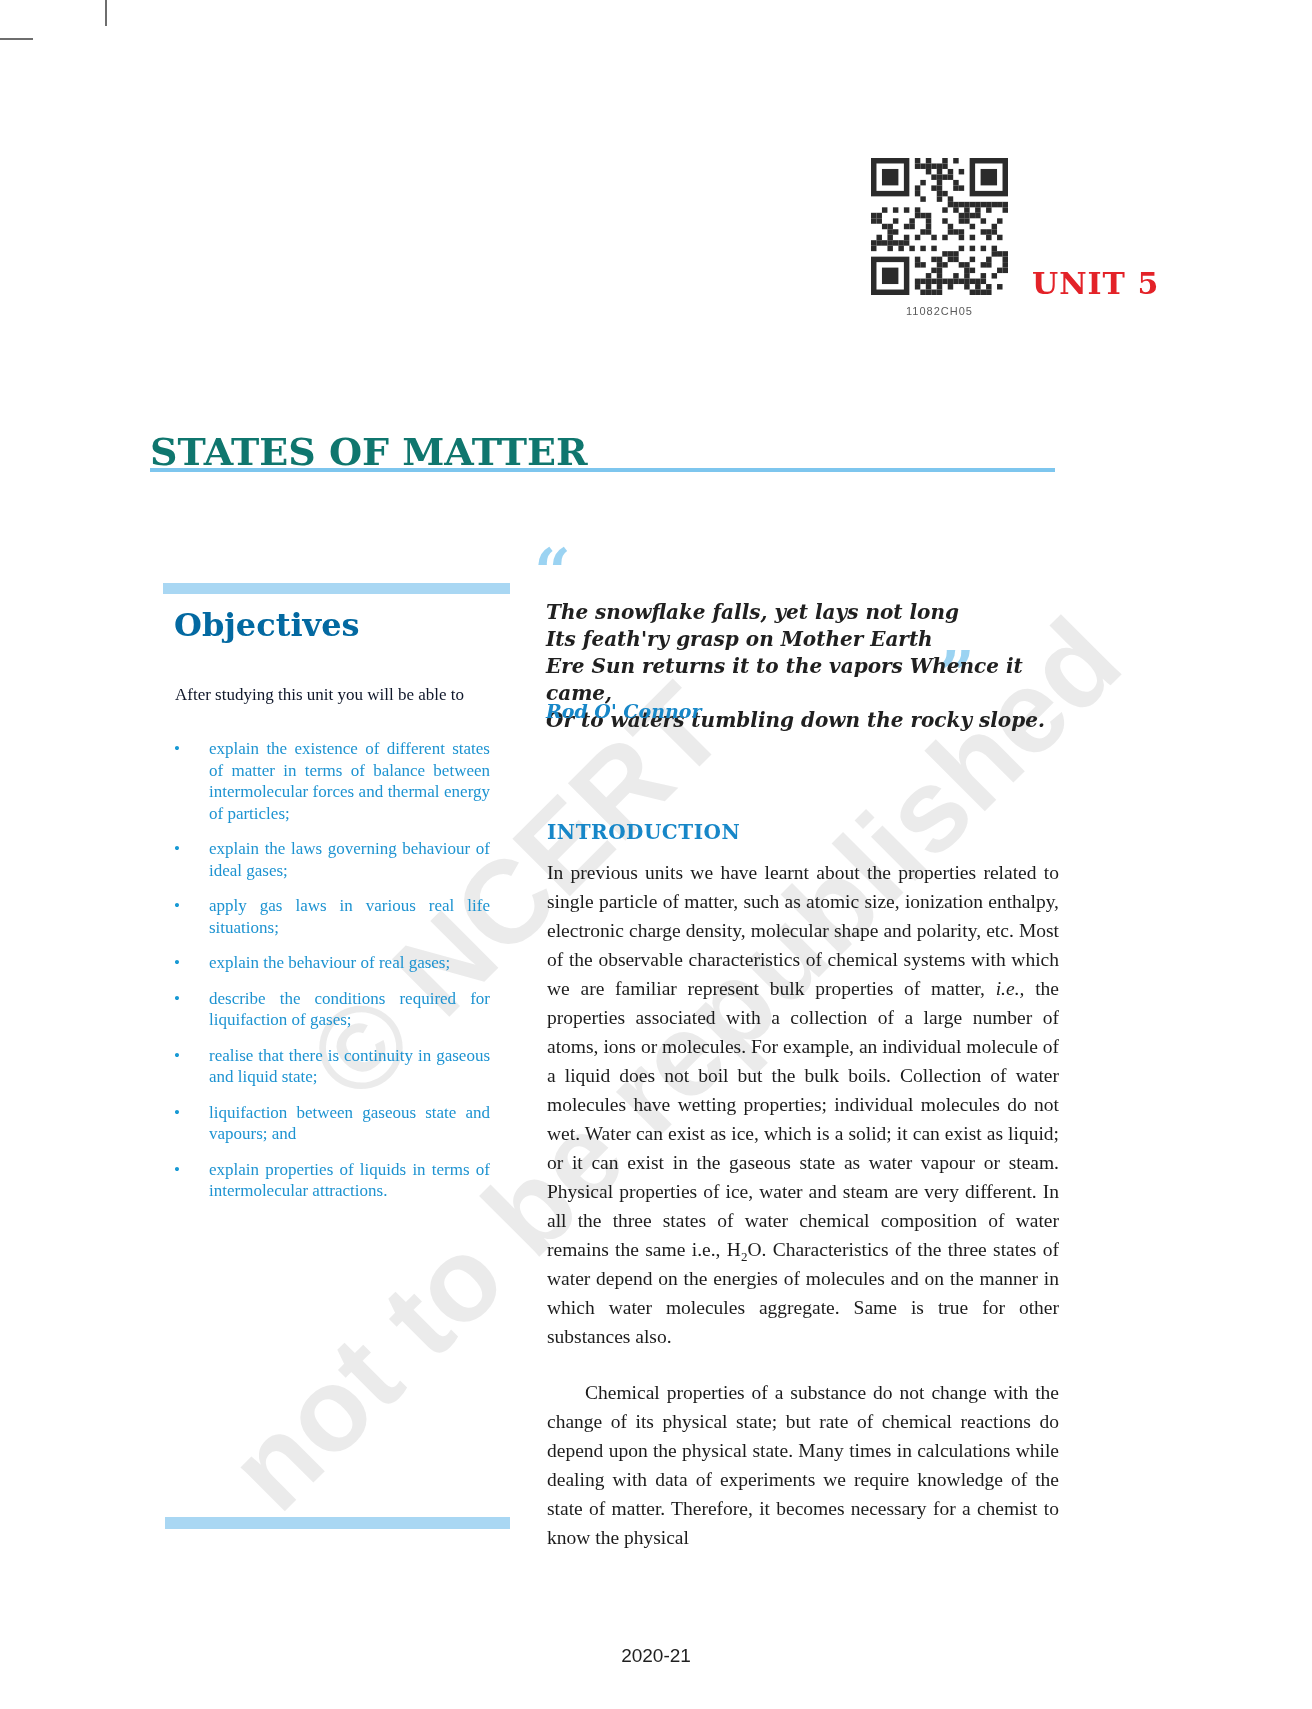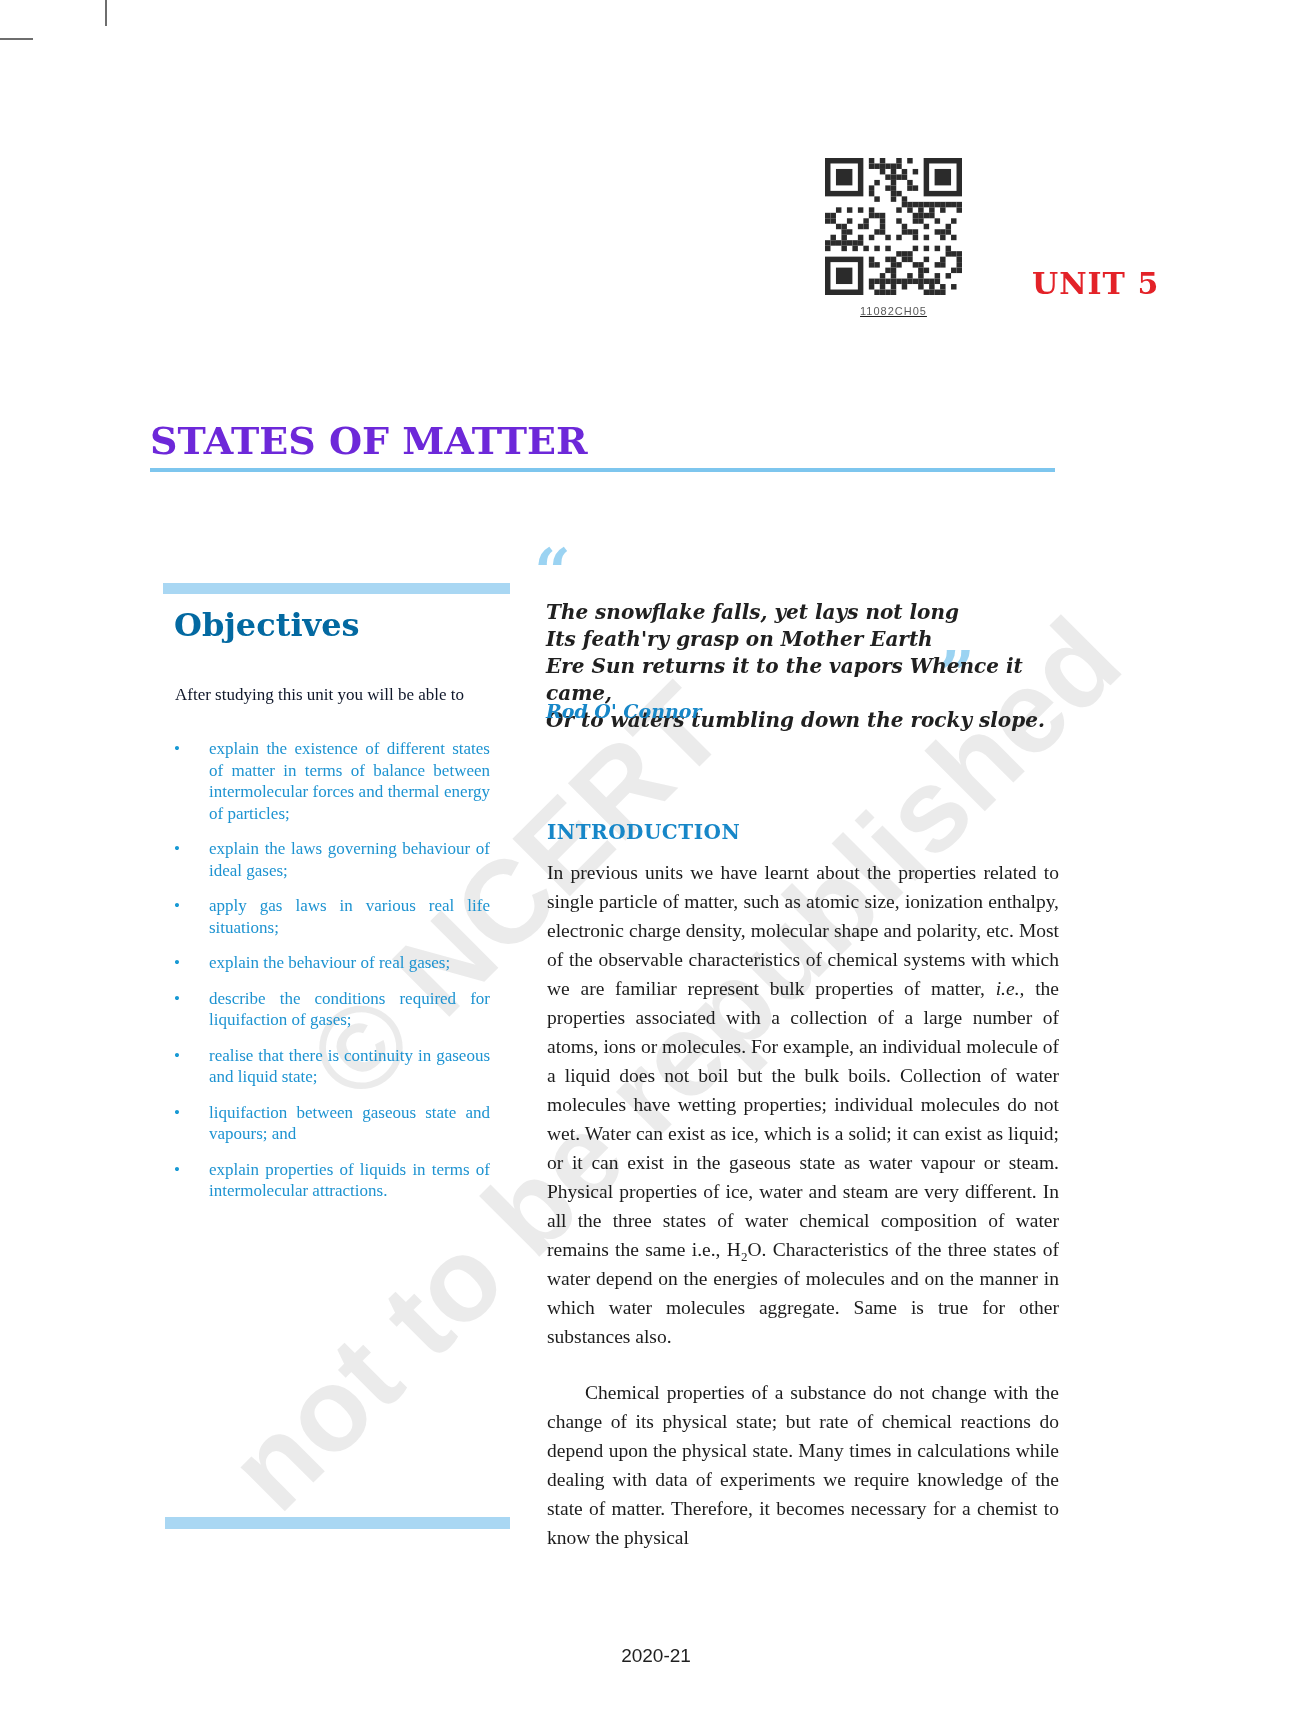--- a/index.html
+++ b/index.html
@@ -8,28 +8,28 @@
   
   .crop-v{position:absolute;left:105px;top:0;width:2px;height:26px;background:#6e6e6e;}
   .crop-h{position:absolute;left:0;top:38px;width:33px;height:2px;background:#6e6e6e;}
   
   .wm{position:absolute;white-space:nowrap;font-family:"Liberation Sans",sans-serif;
       font-weight:bold;color:rgba(110,110,110,0.14);transform:rotate(-45deg);
       transform-origin:left center;z-index:0;pointer-events:none;}
   .wm1{left:330px;top:1010px;font-size:118px;}
   .wm2{left:250px;top:1420px;font-size:118px;}
   
-  .qr-wrap{position:absolute;left:825px;top:158px;width:137px;text-decoration:underline;}
+  .qr-wrap{position:absolute;left:871px;top:158px;width:137px;}
   .qr-box{width:137px;height:137px;}
   .qr-caption{margin-top:6px;text-align:center;font-family:"Liberation Sans",sans-serif;
               font-size:11px;letter-spacing:1px;color:#5a5a5a;}
   .unit-label{position:absolute;left:1032px;top:266px;font-family:"DejaVu Serif",serif;
               font-weight:bold;font-size:30px;color:#e32228;letter-spacing:1px;}
-  .page-title{position:absolute;left:150px;top:418px;font-family:"DejaVu Serif",serif;
-              font-weight:bold;font-size:38px;color:#6d28d9;letter-spacing:0px;z-index:2;}
+  .page-title{position:absolute;left:150px;top:429px;font-family:"DejaVu Serif",serif;
+              font-weight:bold;font-size:38px;color:#0f766e;letter-spacing:0px;z-index:2;}
   .title-rule{position:absolute;left:150px;top:468px;width:905px;height:4px;background:#7ec6ee;z-index:2;}
   
   .bar{position:absolute;background:#a9d7f3;z-index:2;}
   .bar-top{left:163px;top:583px;width:347px;height:11px;}
   .bar-bottom{left:165px;top:1517px;width:345px;height:12px;}
   .objectives-h{position:absolute;left:174px;top:606px;font-family:"DejaVu Serif",serif;
                 font-weight:bold;font-size:32px;color:#0369a1;z-index:2;}
   .obj-intro{position:absolute;left:175px;top:683px;width:315px;font-size:17px;line-height:24px;
              color:#0f172a;text-align:justify;z-index:2;}
   .obj-list{position:absolute;left:172px;top:738px;width:318px;margin:0;padding:0;

